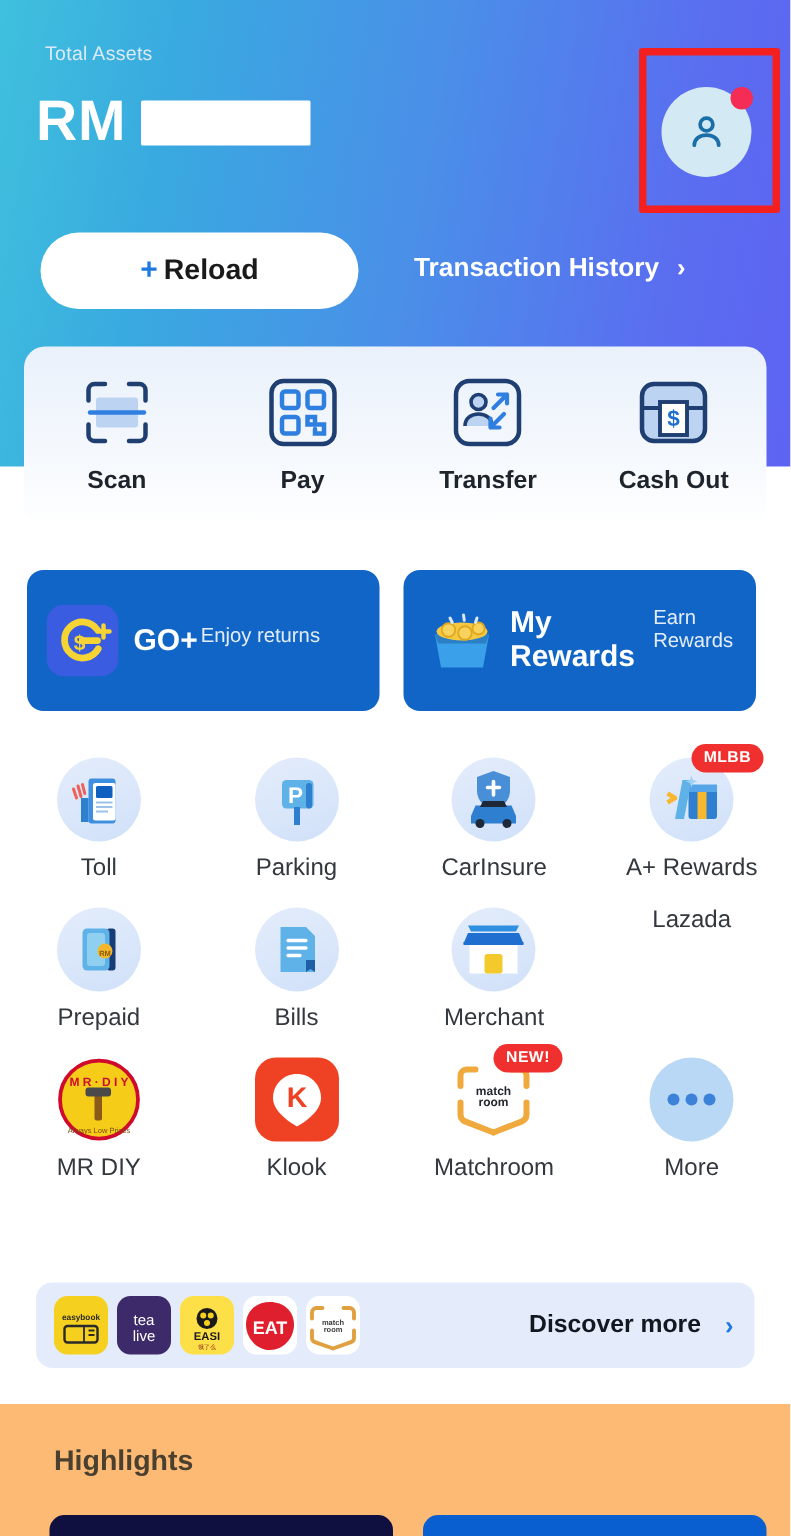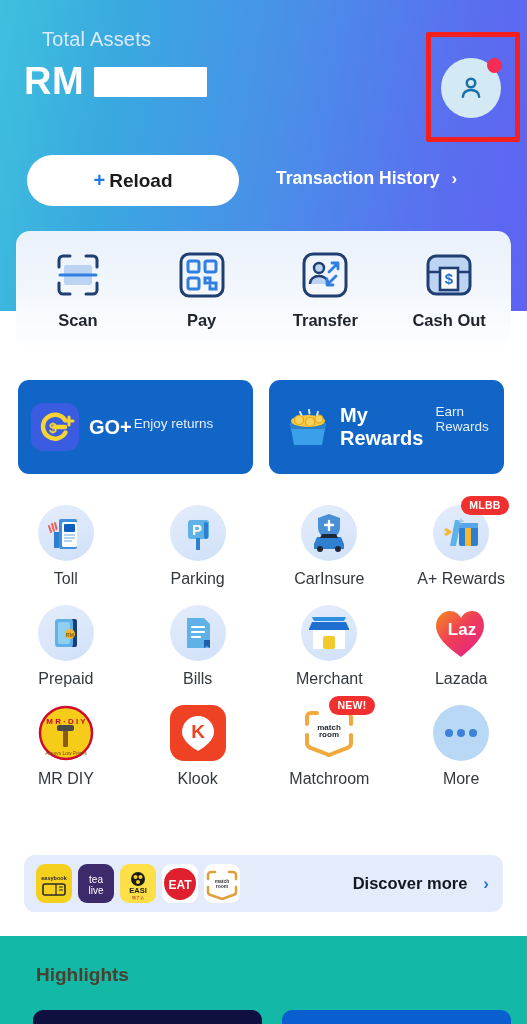--- a/index.html
+++ b/index.html
@@ -11,22 +11,22 @@
   }
   .screen { position: relative; width: 527px; height: 1024px; background: #ffffff; }
 
   
   .header {
     position: absolute; top: 0; left: 0;
     width: 527px; height: 311px;
     background: linear-gradient(100deg, #3fc0dd 0%, #39a9e0 22%, #4a8fe8 52%, #5a6ef0 82%, #5d63f2 100%);
   }
   .total-assets-label {
-    position: absolute; left: 42px; top: 28px;
-    font-size: 20px; color: #dceaf7; letter-spacing: .2px;
+    position: absolute; left: 30px; top: 28px;
+    font-size: 13px; color: #dceaf7; letter-spacing: .2px;
   }
   .balance-row {
     position: absolute; left: 24px; top: 60px;
     display: flex; align-items: center; gap: 10px;
   }
   .rm { font-size: 38px; font-weight: bold; color: #ffffff; letter-spacing: .5px; }
   .amount-mask { width: 113px; height: 30px; background: #ffffff; border-radius: 1px; }
 
   
   .avatar-annotation {
@@ -127,21 +127,21 @@
   .discover-more {
     margin-left: auto; display: flex; align-items: center; gap: 16px;
     font-size: 16.5px; font-weight: bold; color: #12181f; text-align: center;
   }
   .discover-chev { color: #1f7ae0; font-size: 17px; font-weight: bold; }
 
   
   .highlights {
     position: absolute; left: 0; top: 936px;
     width: 527px; height: 88px;
-    background: #14b8a6;
+    background: #fdba74;
   }
   .highlights-title {
     position: absolute; left: 36px; top: 28px;
     font-size: 19px; font-weight: bold; color: #4a4030;
   }
   .hl-cards { position: absolute; left: 33px; top: 1010px; display: flex; gap: 20px; }
   .hl-card { width: 229px; height: 40px; border-radius: 10px 10px 0 0; }
   .hl-card.dark { background: #0f1040; }
   .hl-card.blue { background: #0a5fd0; }
 </style>
@@ -371,35 +371,20 @@
             <rect x="7" y="19" width="32" height="20" fill="#ffffff"></rect>
             <rect x="17" y="26" width="12" height="13" rx="2" fill="#f3c92c"></rect>
             <path d="M3 19h40" stroke="#1f6fd0" stroke-width="2"></path>
           </svg>
         </span>
       </span>
       <span class="tile-label">Merchant</span>
     </div>
 
     <div class="tile">
-      <span class="tile-icon-wrap">
-        <span class="tile-square">
-          <svg width="56" height="52" viewBox="0 0 56 52">
-            <defs>
-              <linearGradient id="lazg" x1="0" y1="0" x2="1" y2="1">
-                <stop offset="0%" stop-color="#f68b1e"></stop>
-                <stop offset="45%" stop-color="#ef3e56"></stop>
-                <stop offset="100%" stop-color="#e21f8d"></stop>
-              </linearGradient>
-            </defs>
-            <path d="M28 50C14 40 3 30 3 19 3 10 10 4 17 4c5 0 9 3 11 7 2-4 6-7 11-7 7 0 12 6 12 15 0 11-11 21-23 31z" fill="url(#lazg)"></path>
-            <text x="29" y="28" font-family="Liberation Sans, sans-serif" font-size="17" font-weight="bold" fill="#ffffff" text-anchor="middle">Laz</text>
-          </svg>
-        </span>
-      </span>
       <span class="tile-label">Lazada</span>
     </div>
 
     <div class="tile">
       <span class="tile-icon-wrap">
         <span class="tile-square">
           <svg width="56" height="56" viewBox="0 0 56 56">
             <circle cx="28" cy="28" r="26" fill="#f5cc18" stroke="#cf0a2c" stroke-width="2.5"></circle>
             <path d="M28 8a20 20 0 00-19 14h38A20 20 0 0028 8z" fill="#f5cc18"></path>
             <text x="28" y="19" font-family="Liberation Sans, sans-serif" font-size="8" font-weight="bold" fill="#cf0a2c" text-anchor="middle">M R · D I Y</text>

